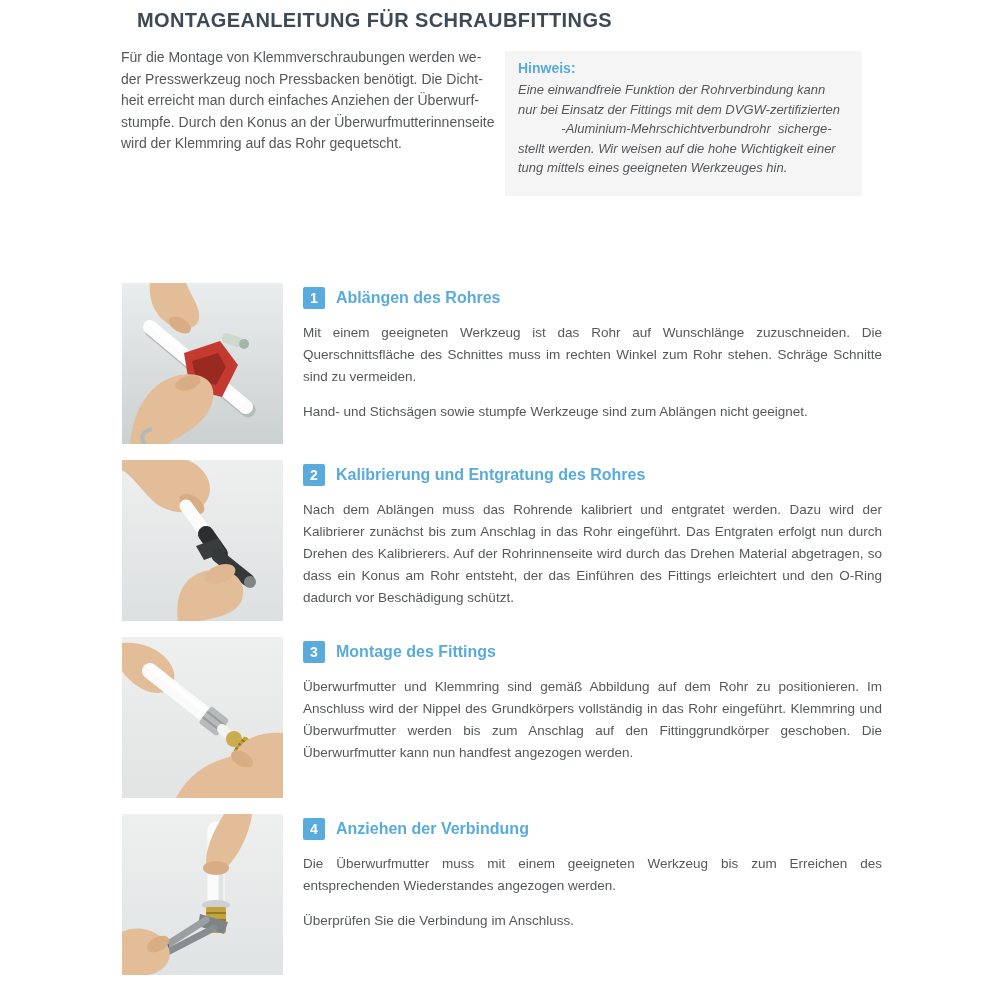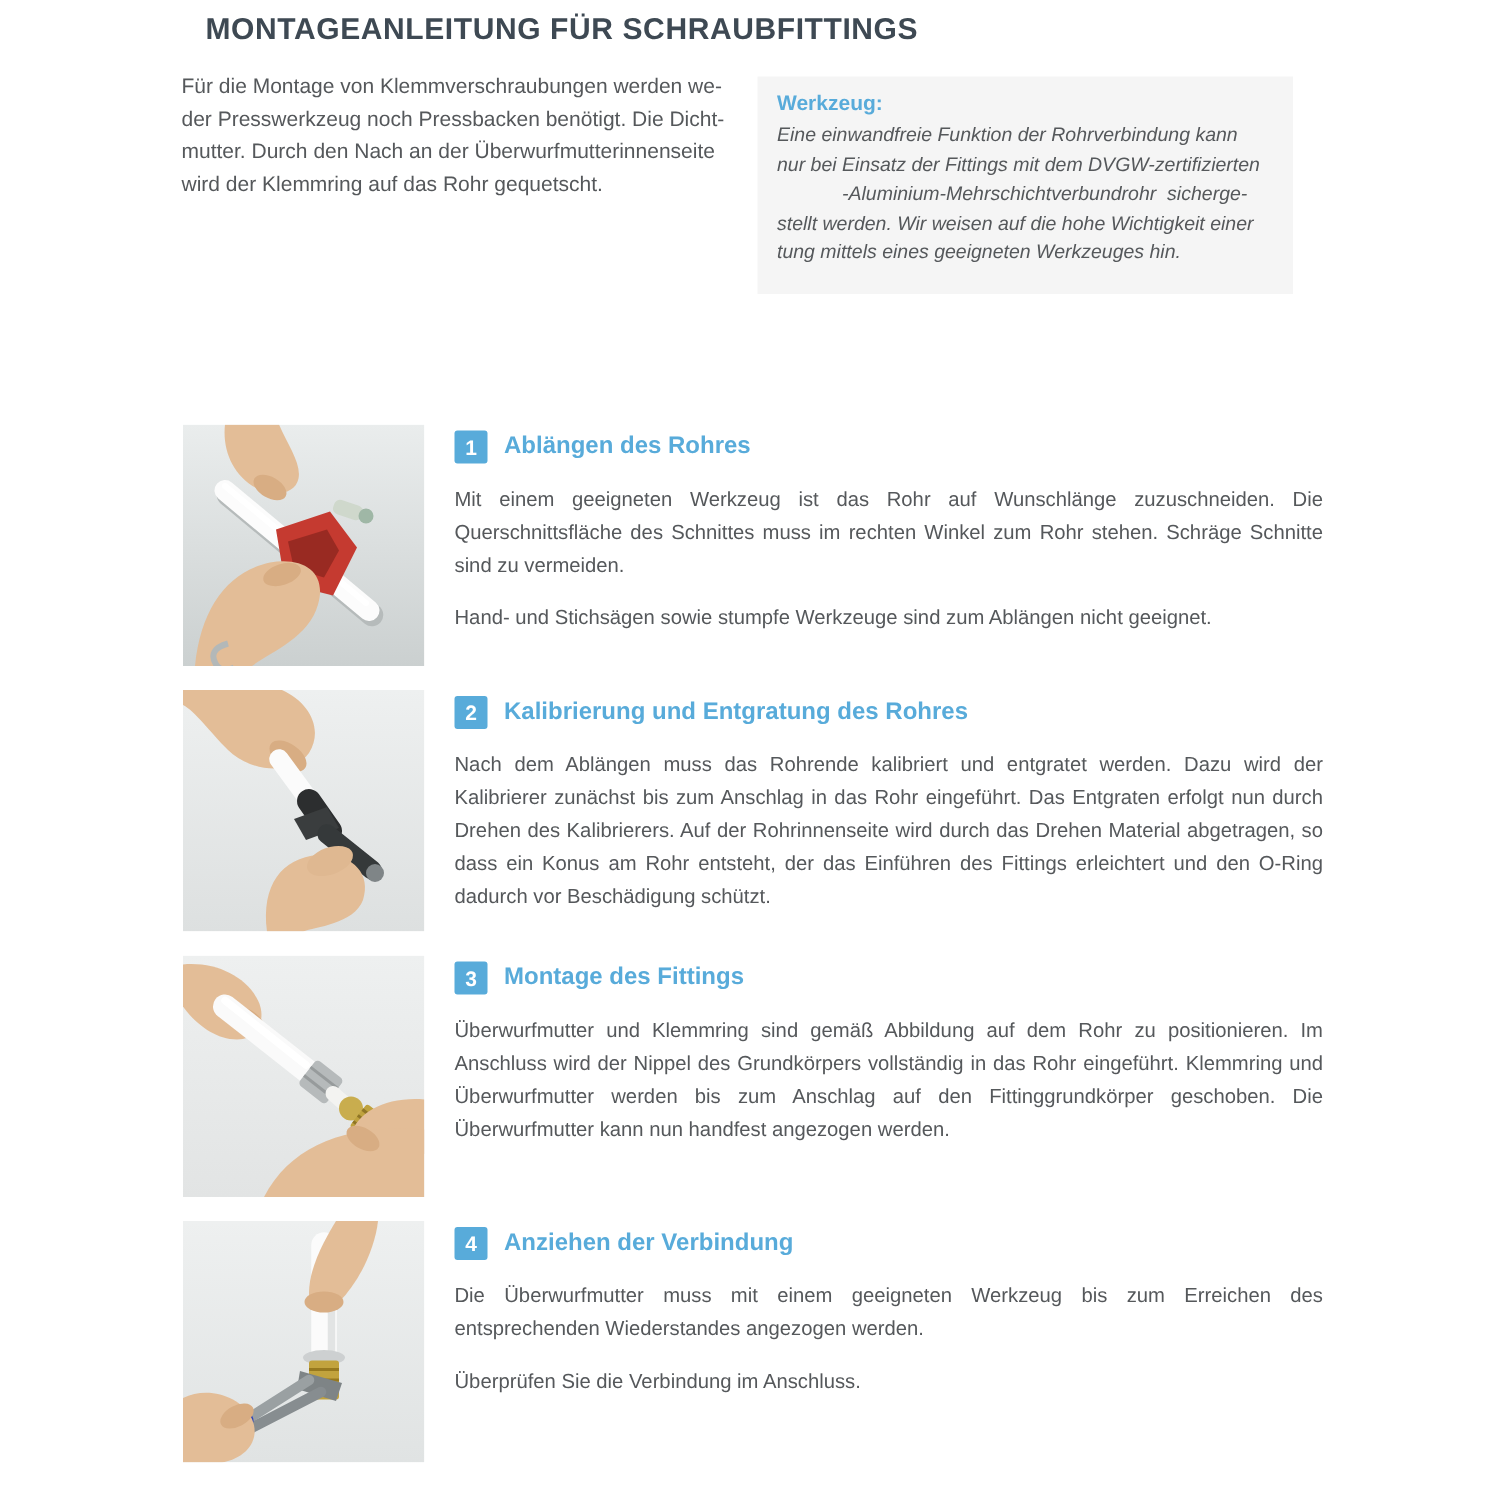--- a/index.html
+++ b/index.html
@@ -72,26 +72,27 @@
 </head>
 <body>
 
 <div id="page">
 
   <h1 class="page-title">MONTAGEANLEITUNG FÜR SCHRAUBFITTINGS</h1>
 
   <div class="intro">
     <div class="line">Für die Montage von Klemmverschraubungen werden we-</div>
     <div class="line">der Presswerkzeug noch Pressbacken benötigt. Die Dicht-</div>
-    <div class="line">mutter. Durch den Nach an der Überwurfmutterinnenseite</div>
+    <div class="line">heit erreicht man durch einfaches Anziehen der Überwurf-</div>
+    <div class="line">stumpfe. Durch den Konus an der Überwurfmutterinnenseite</div>
     <div class="line">wird der Klemmring auf das Rohr gequetscht.</div>
   </div>
 
   <div class="note">
-    <div class="note-label">Werkzeug:</div>
+    <div class="note-label">Hinweis:</div>
     <div class="line">Eine einwandfreie Funktion der Rohrverbindung kann</div>
     <div class="line">nur bei Einsatz der Fittings mit dem DVGW-zertifizierten</div>
     <div class="line">&nbsp;&nbsp;&nbsp;&nbsp;&nbsp;&nbsp;&nbsp;&nbsp;&nbsp;&nbsp;&nbsp;&nbsp;-Aluminium-Mehrschichtverbundrohr&nbsp; sicherge-</div>
     <div class="line">stellt werden. Wir weisen auf die hohe Wichtigkeit einer</div>
     <div class="line">tung mittels eines geeigneten Werkzeuges hin.</div>
   </div>
 
   <section class="step step-1">
     <div class="photo">
       <svg width="161" height="161" viewBox="0 0 161 161">

